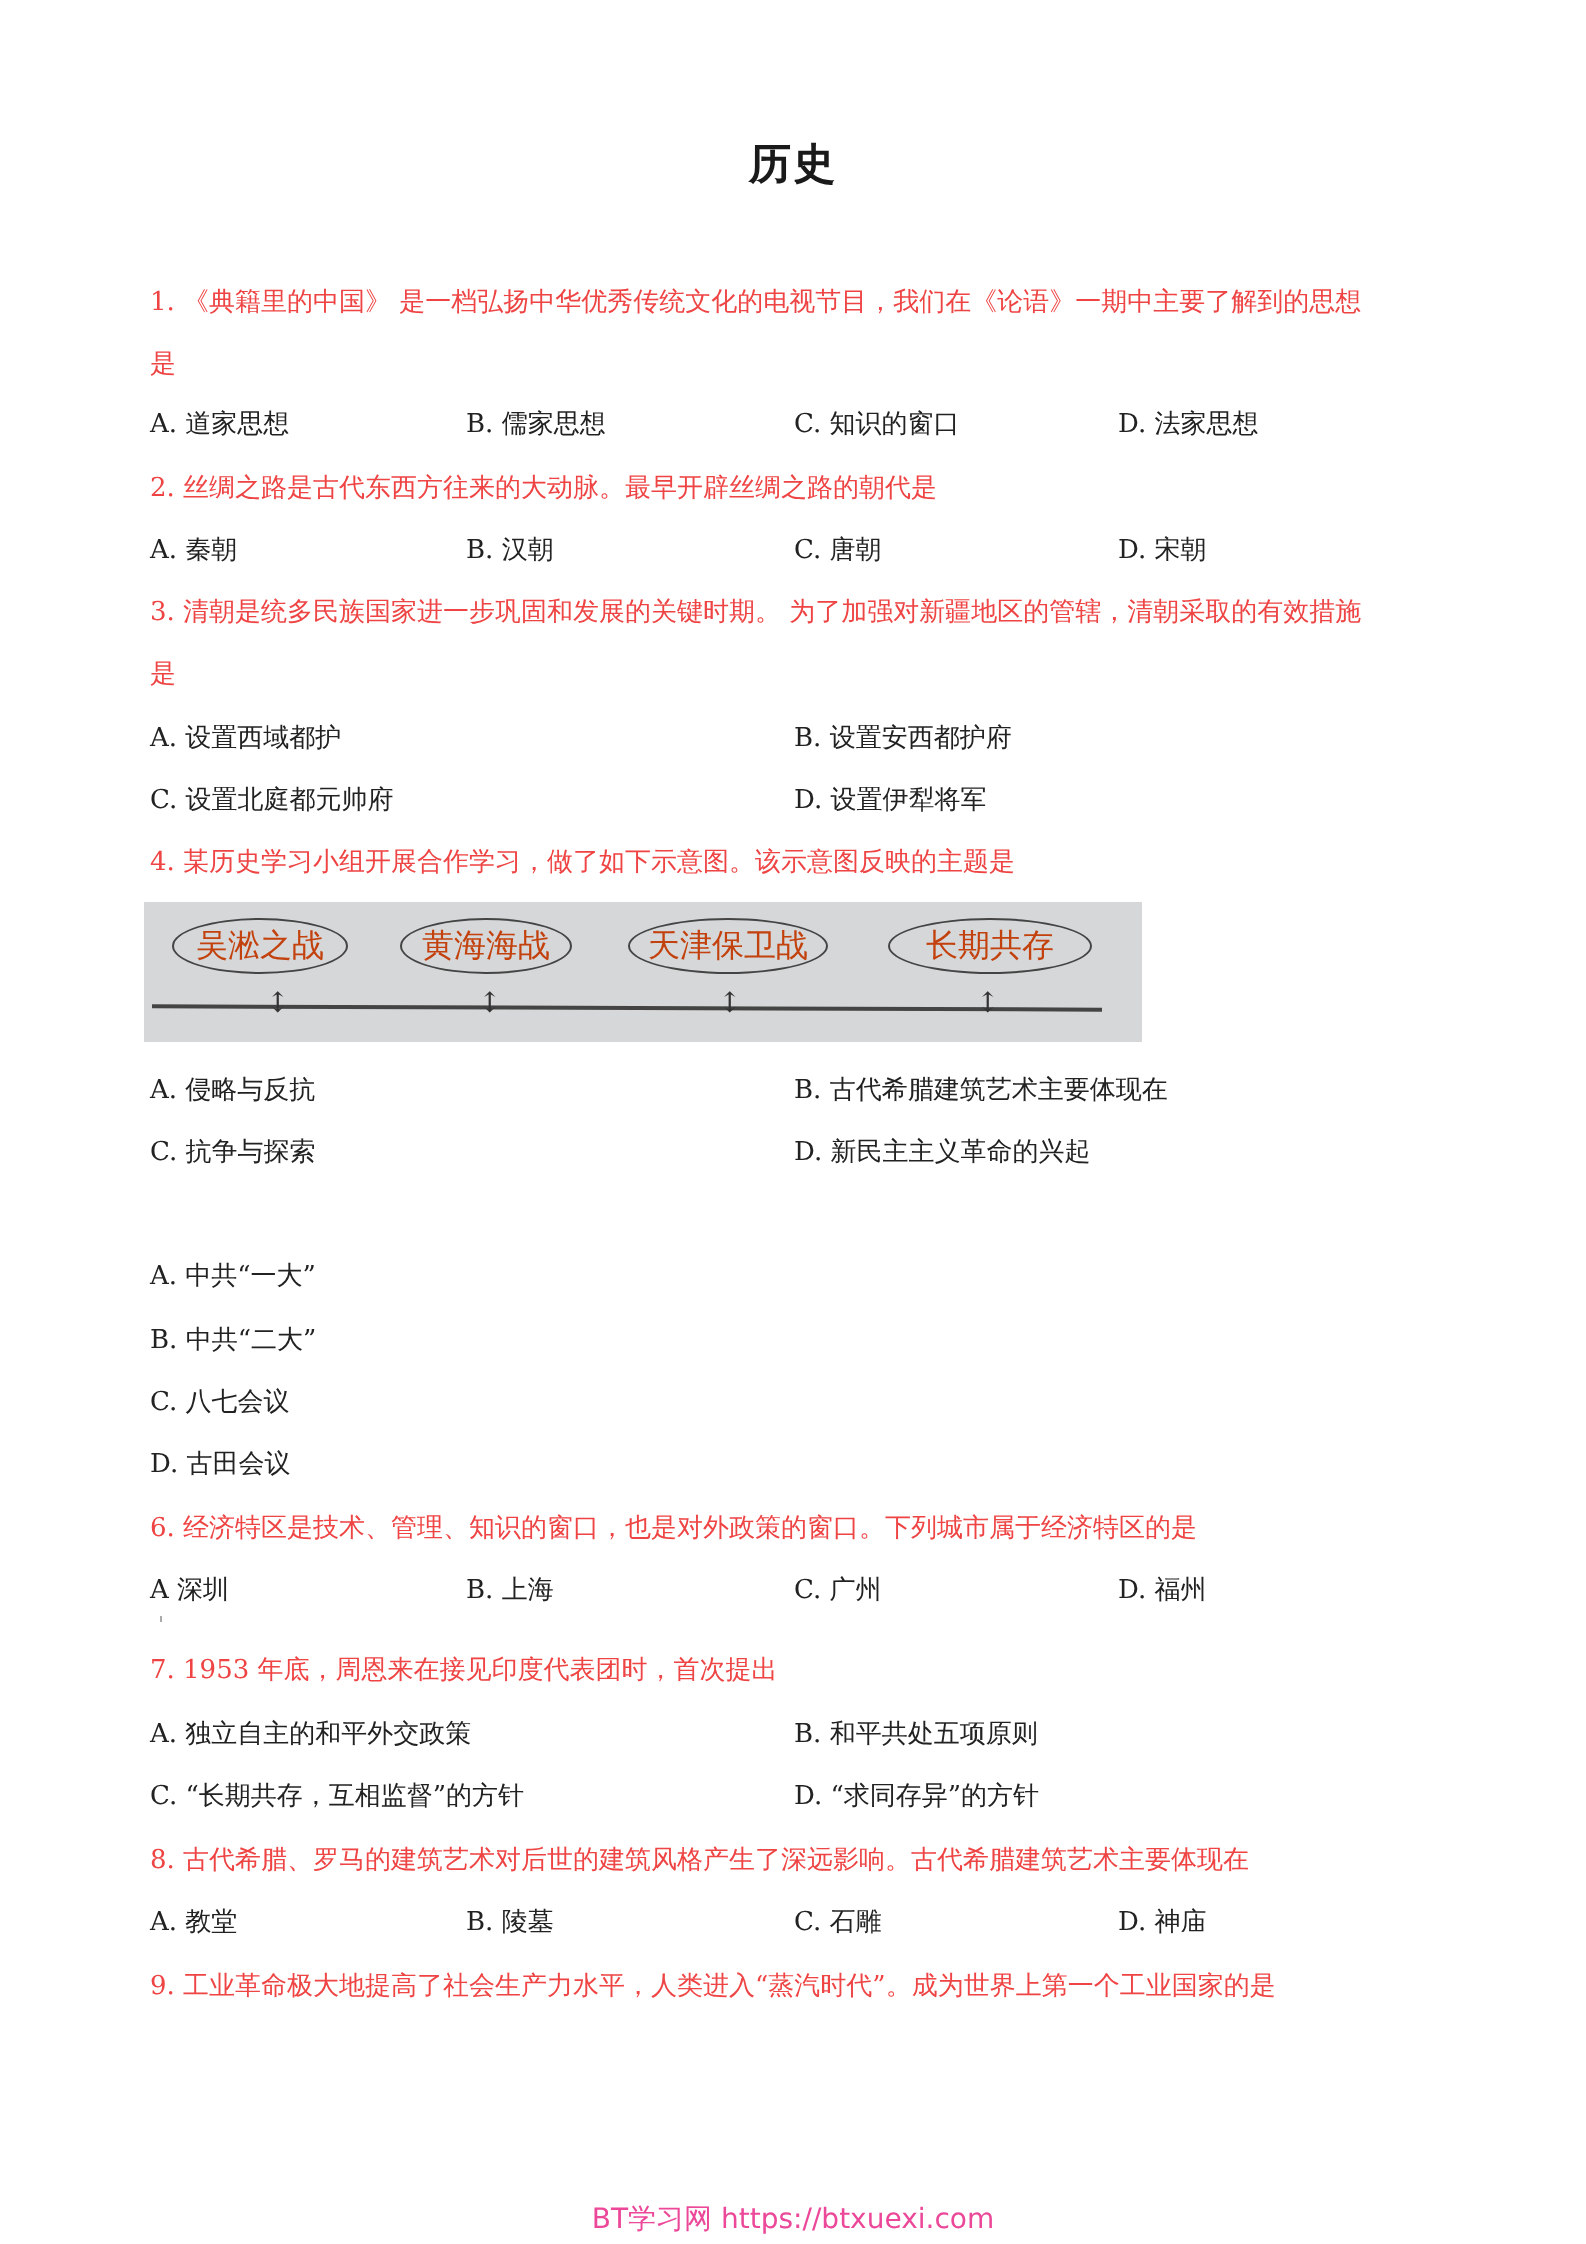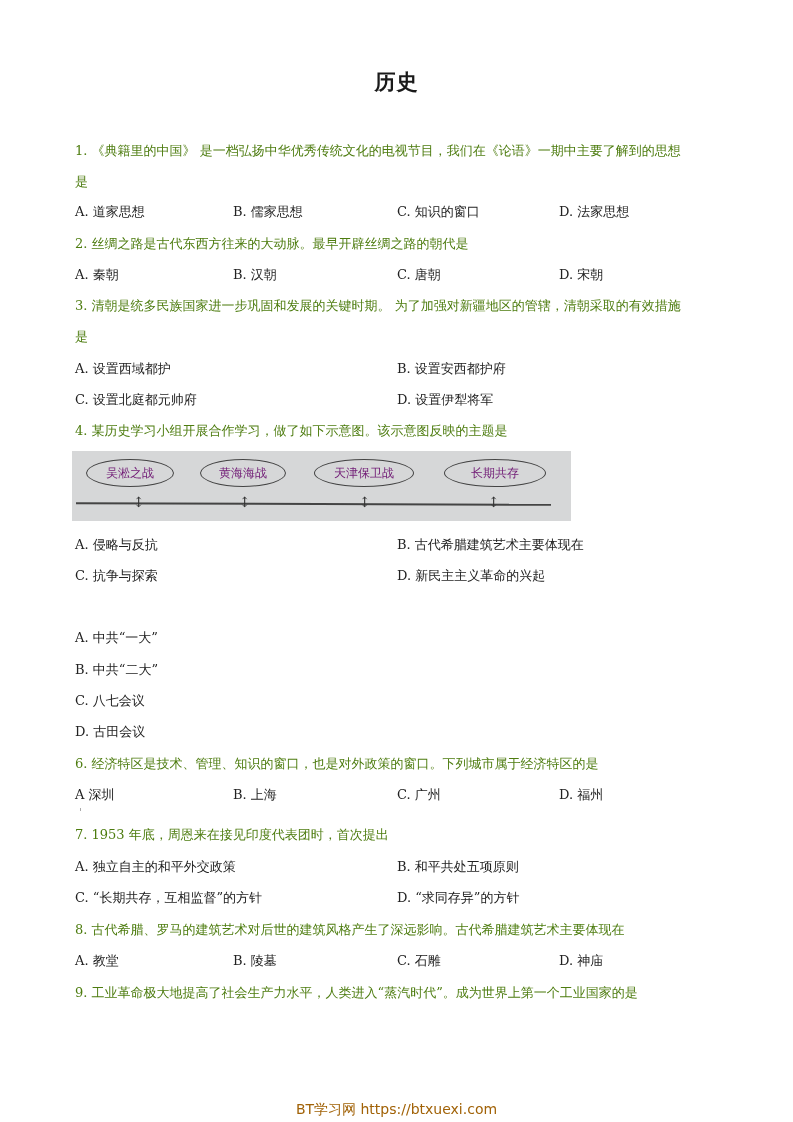--- a/index.html
+++ b/index.html
@@ -2,32 +2,32 @@
 <html><head>
 <meta charset="utf-8">
 <style>
   html, body { margin: 0; padding: 0; background: #ffffff; }
   body { width: 793px; height: 1122px; position: relative; overflow: hidden;
          font-family: "DejaVu Serif", "Liberation Serif", serif; color: #1a1a1a; }
   .page { position: absolute; left: 0; top: 0; width: 793px; height: 788px; }
   .title { position: absolute; top: 68px; left: 0; width: 793px; text-align: center;
            font-size: 21px; font-weight: bold; letter-spacing: 1px; }
   .section { position: absolute; left: 72px; top: 109px; font-size: 15px; font-weight: bold; }
-  .line { position: absolute; left: 75px; font-size: 13px; white-space: nowrap; color: #4d7c0f; }
+  .line { position: absolute; left: 75px; font-size: 13px; white-space: nowrap; color: #ef4444; }
   .opt { position: absolute; font-size: 13px; white-space: nowrap; color: #222; }
   .c1 { left: 75px; } .c2 { left: 233px; } .c3 { left: 397px; } .c4 { left: 559px; }
   .h2 { left: 397px; }
   .diagram { position: absolute; left: 72px; top: 451px; width: 499px; height: 70px;
              background: #d6d7d8; overflow: hidden; }
   .diagram .axis { position: absolute; left: 4px; right: 20px; top: 52px; height: 2px; background: #444; transform: rotate(0.2deg); }
   .oval { position: absolute; top: 8px; height: 26px; border: 1.5px solid #444; border-radius: 50%;
-          font-size: 12px; display: flex; align-items: center; justify-content: center; color: #701a75; }
+          font-size: 16px; display: flex; align-items: center; justify-content: center; color: #c2410c; }
   .tick { position: absolute; top: 44px; font-size: 14px; color: #333; line-height: 1; }
   .footer { position: absolute; top: 1101px; left: 0; width: 793px; text-align: center;
-            font-family: "DejaVu Sans", "Liberation Sans", sans-serif; font-size: 14px; color: #a16207; }
+            font-family: "DejaVu Sans", "Liberation Sans", sans-serif; font-size: 14px; color: #ec4899; }
   .speck { position: absolute; left: 80px; top: 808px; width: 1px; height: 3px; background: #aaa; }
 </style>
 </head>
 <body>
 
 <div class="page">
   <div class="title">历史</div>
 
   <div class="line" style="top:142px">1. 《典籍里的中国》 是一档弘扬中华优秀传统文化的电视节目，我们在《论语》一期中主要了解到的思想</div>
   <div class="line" style="top:173px">是</div>

